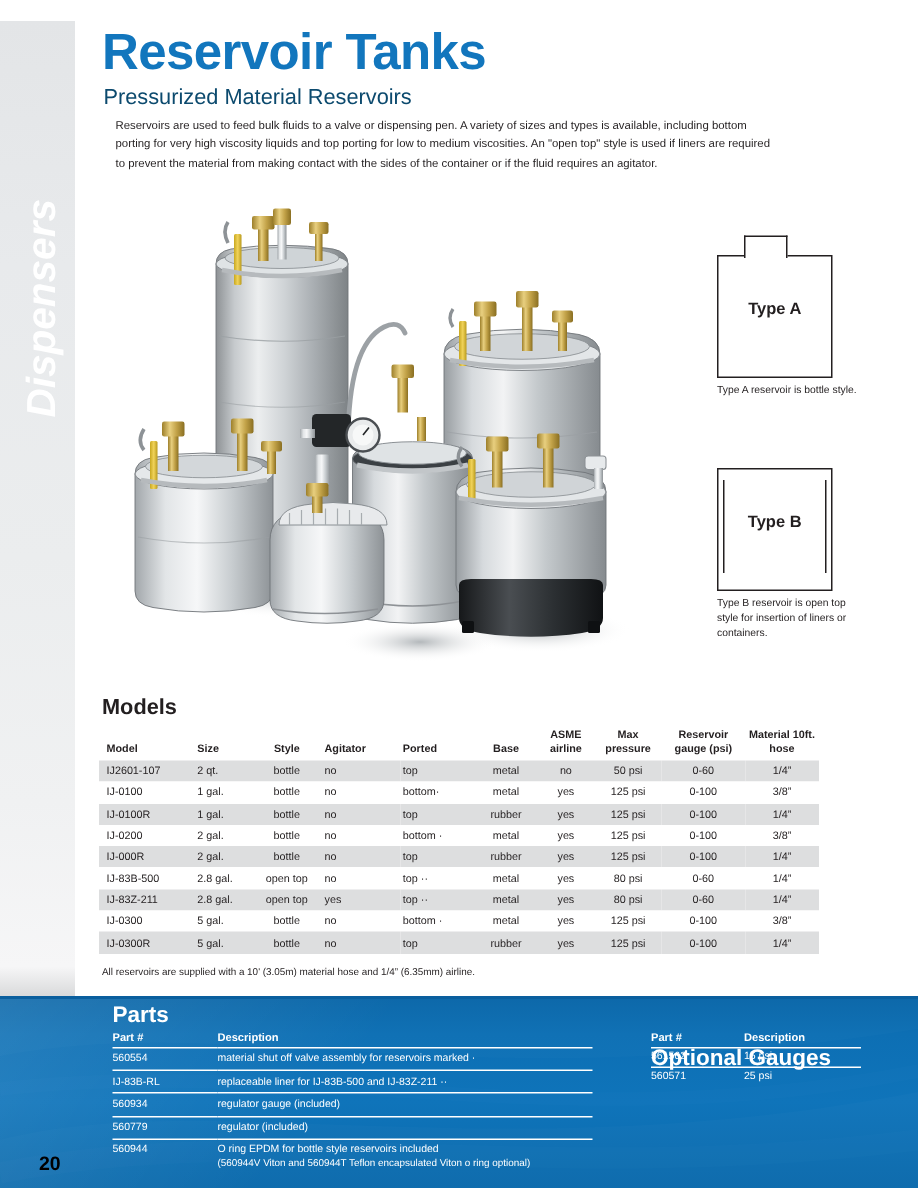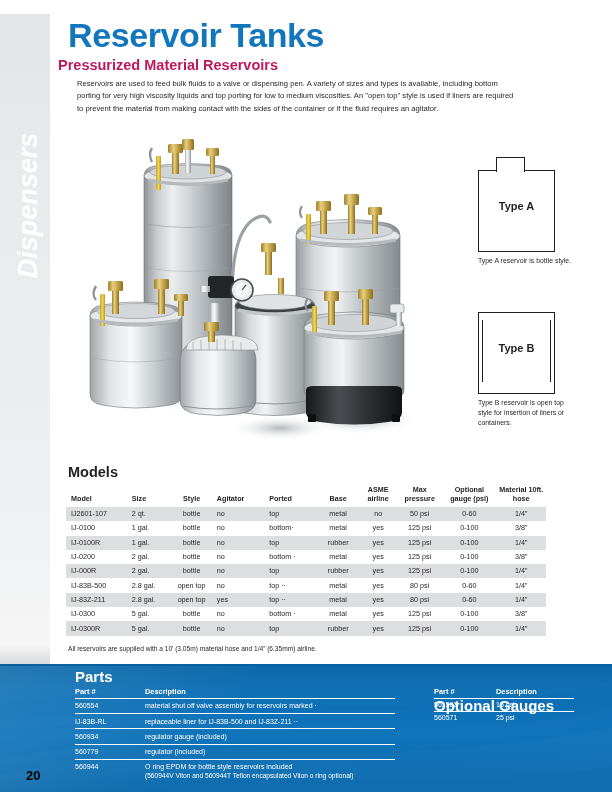--- a/index.html
+++ b/index.html
@@ -33,22 +33,22 @@
   }
 
   
   .title{
     position:absolute;left:68px;top:18px;
     color:#1276bd;
     font-size:34px;font-weight:bold;letter-spacing:-0.4px;
     line-height:1;
   }
   .subtitle{
-    position:absolute;left:58px;top:57px;
-    color:#be185d;font-size:14.5px;font-weight:bold;
+    position:absolute;left:69px;top:57px;
+    color:#0c4a6e;font-size:14.5px;font-weight:normal;
   }
   .intro{
     position:absolute;left:77px;top:78px;width:437px;
     color:#231f20;font-size:7.6px;line-height:1.62;text-align:left;
   }
 
   
   .photo{
     position:absolute;left:60px;top:128px;width:400px;height:322px;
     overflow:hidden;
@@ -373,21 +373,21 @@
         </th>
         <th class="c-asme">
           <span>ASME</span><br>
           <span>airline</span>
         </th>
         <th class="c-max">
           <span>Max</span><br>
           <span>pressure</span>
         </th>
         <th class="c-reg">
-          <span>Optional</span><br>
+          <span>Reservoir</span><br>
           <span>gauge (psi)</span>
         </th>
         <th class="c-hose">
           <span>Material 10ft.</span><br>
           <span>hose</span>
         </th>
       </tr>
     </thead>
     <tbody id="models-body">
         <tr>

